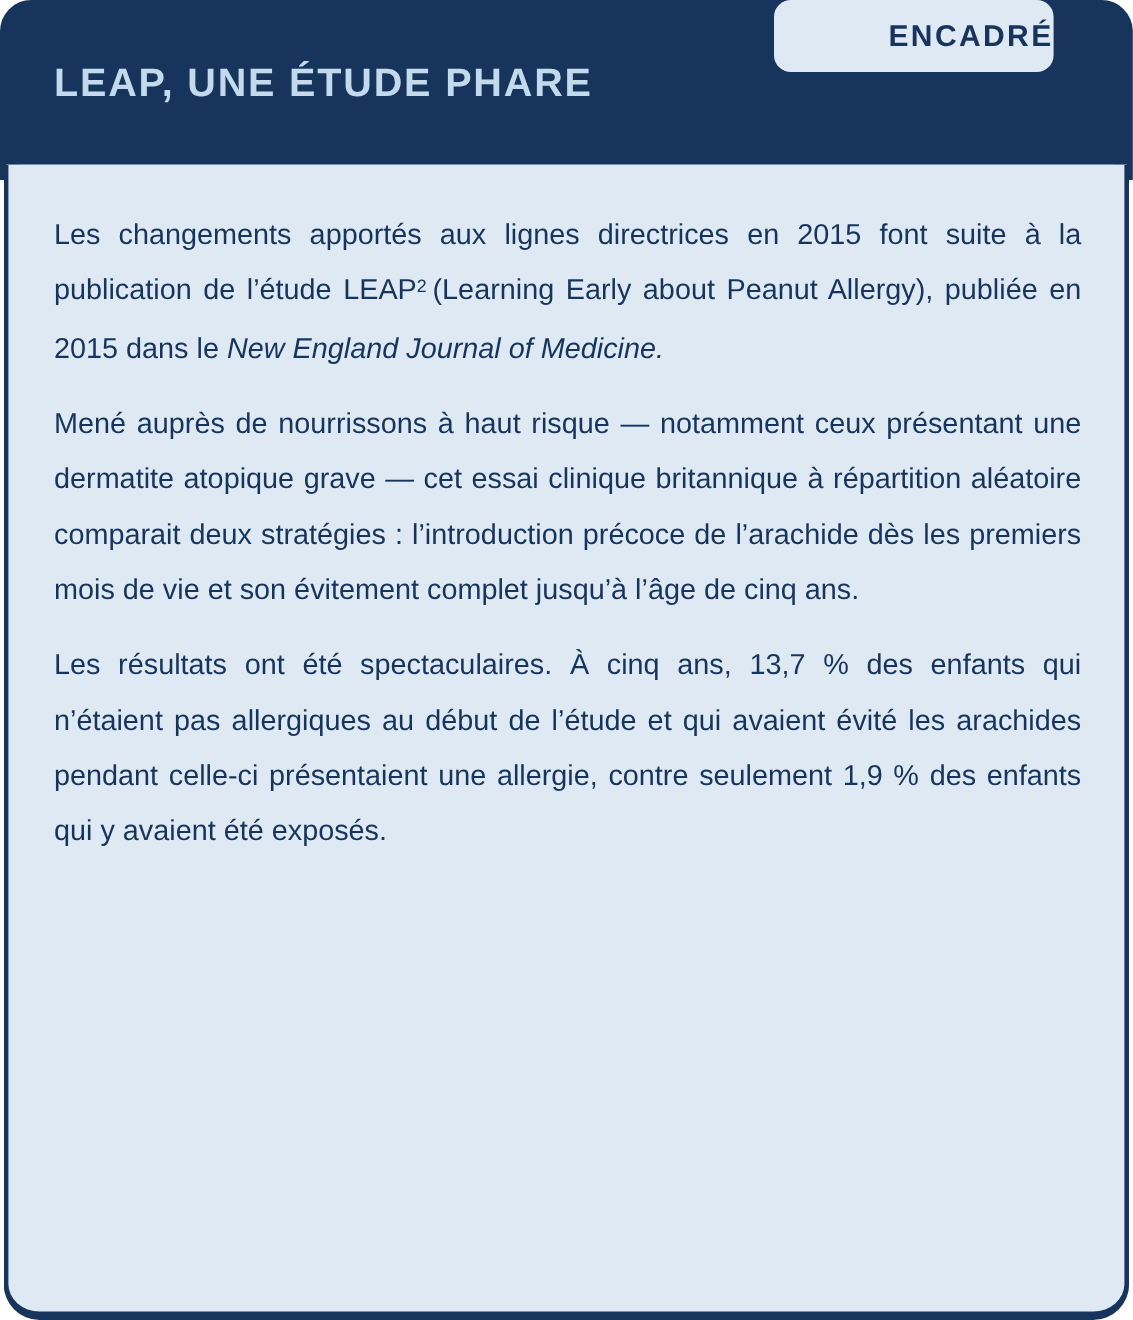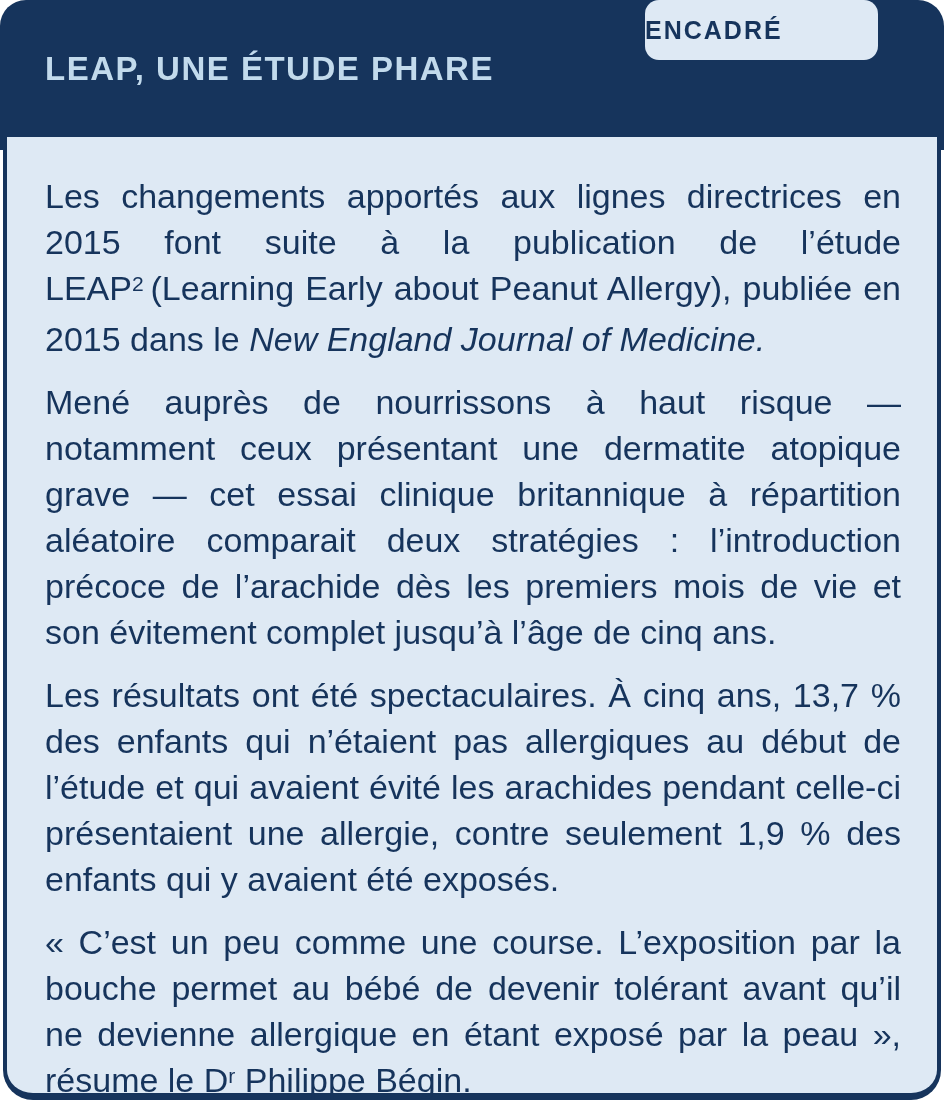--- a/index.html
+++ b/index.html
@@ -26,21 +26,21 @@
     font-size:33px;
     font-weight:bold;
     letter-spacing:1.5px;
     color:var(--title-text);
   }
   .badge{
     position:absolute;top:0;left:645px;
     width:233px;height:60px;
     background:var(--light);
     border-radius:14px;
-    display:flex;align-items:center;justify-content:flex-start;
+    display:flex;align-items:center;justify-content:flex-end;
     z-index:2;
   }
   .badge span{
     color:var(--navy);
     font-weight:bold;
     font-size:25px;
     letter-spacing:2px;
   }
   .box-body{
     position:absolute;top:137px;left:3px;right:3px;bottom:0;
@@ -49,21 +49,21 @@
     border-right:4px solid var(--navy);
     border-bottom:7px solid var(--navy);
     border-radius:0 0 30px 30px;
     box-sizing:border-box;
   }
   .paragraphs{
     padding:36px 36px 0 38px;
   }
   .paragraphs p{
     margin:0 0 17px 0;
-    font-size:34px;
+    font-size:24px;
     line-height:46px;
     color:var(--navy);
     text-align:justify;
   }
   .seg-italic{font-style:italic;}
   .seg-sup{
     font-size:62%;
     position:relative;
     top:-0.42em;
   }
@@ -79,17 +79,16 @@
 
   <div class="box-header">
     <h1 class="box-title">LEAP, UNE ÉTUDE PHARE</h1>
   </div>
 
   <div class="box-body">
     <div class="paragraphs" id="paragraphs">
         <p><span>Les changements apportés aux lignes directrices en 2015 font suite à la publication de l’étude LEAP</span><span class="seg-sup">2</span><span> (Learning Early about Peanut Allergy), publiée en 2015 dans le </span><span class="seg-italic">New England Journal of Medicine.</span></p>
         <p><span>Mené auprès de nourrissons à haut risque — notamment ceux présentant une dermatite atopique grave — cet essai clinique britannique à répartition aléatoire comparait deux stratégies&nbsp;: l’introduction précoce de l’arachide dès les premiers mois de vie et son évitement complet jusqu’à l’âge de cinq ans.</span></p>
         <p><span>Les résultats ont été spectaculaires. À cinq ans, 13,7&nbsp;% des enfants qui n’étaient pas allergiques au début de l’étude et qui avaient évité les arachides pendant celle-ci présentaient une allergie, contre seulement 1,9&nbsp;% des enfants qui y avaient été exposés.</span></p>
-        <p><span>«&nbsp;C’est un peu comme une course. L’exposition par la bouche permet au bébé de devenir tolérant avant qu’il ne devienne allergique en étant exposé par la peau&nbsp;», résume le D</span><span class="seg-sup">r</span><span>&nbsp;Philippe Bégin.</span></p>
       </div>
   </div>
 
 </div>
 
 </body></html>

